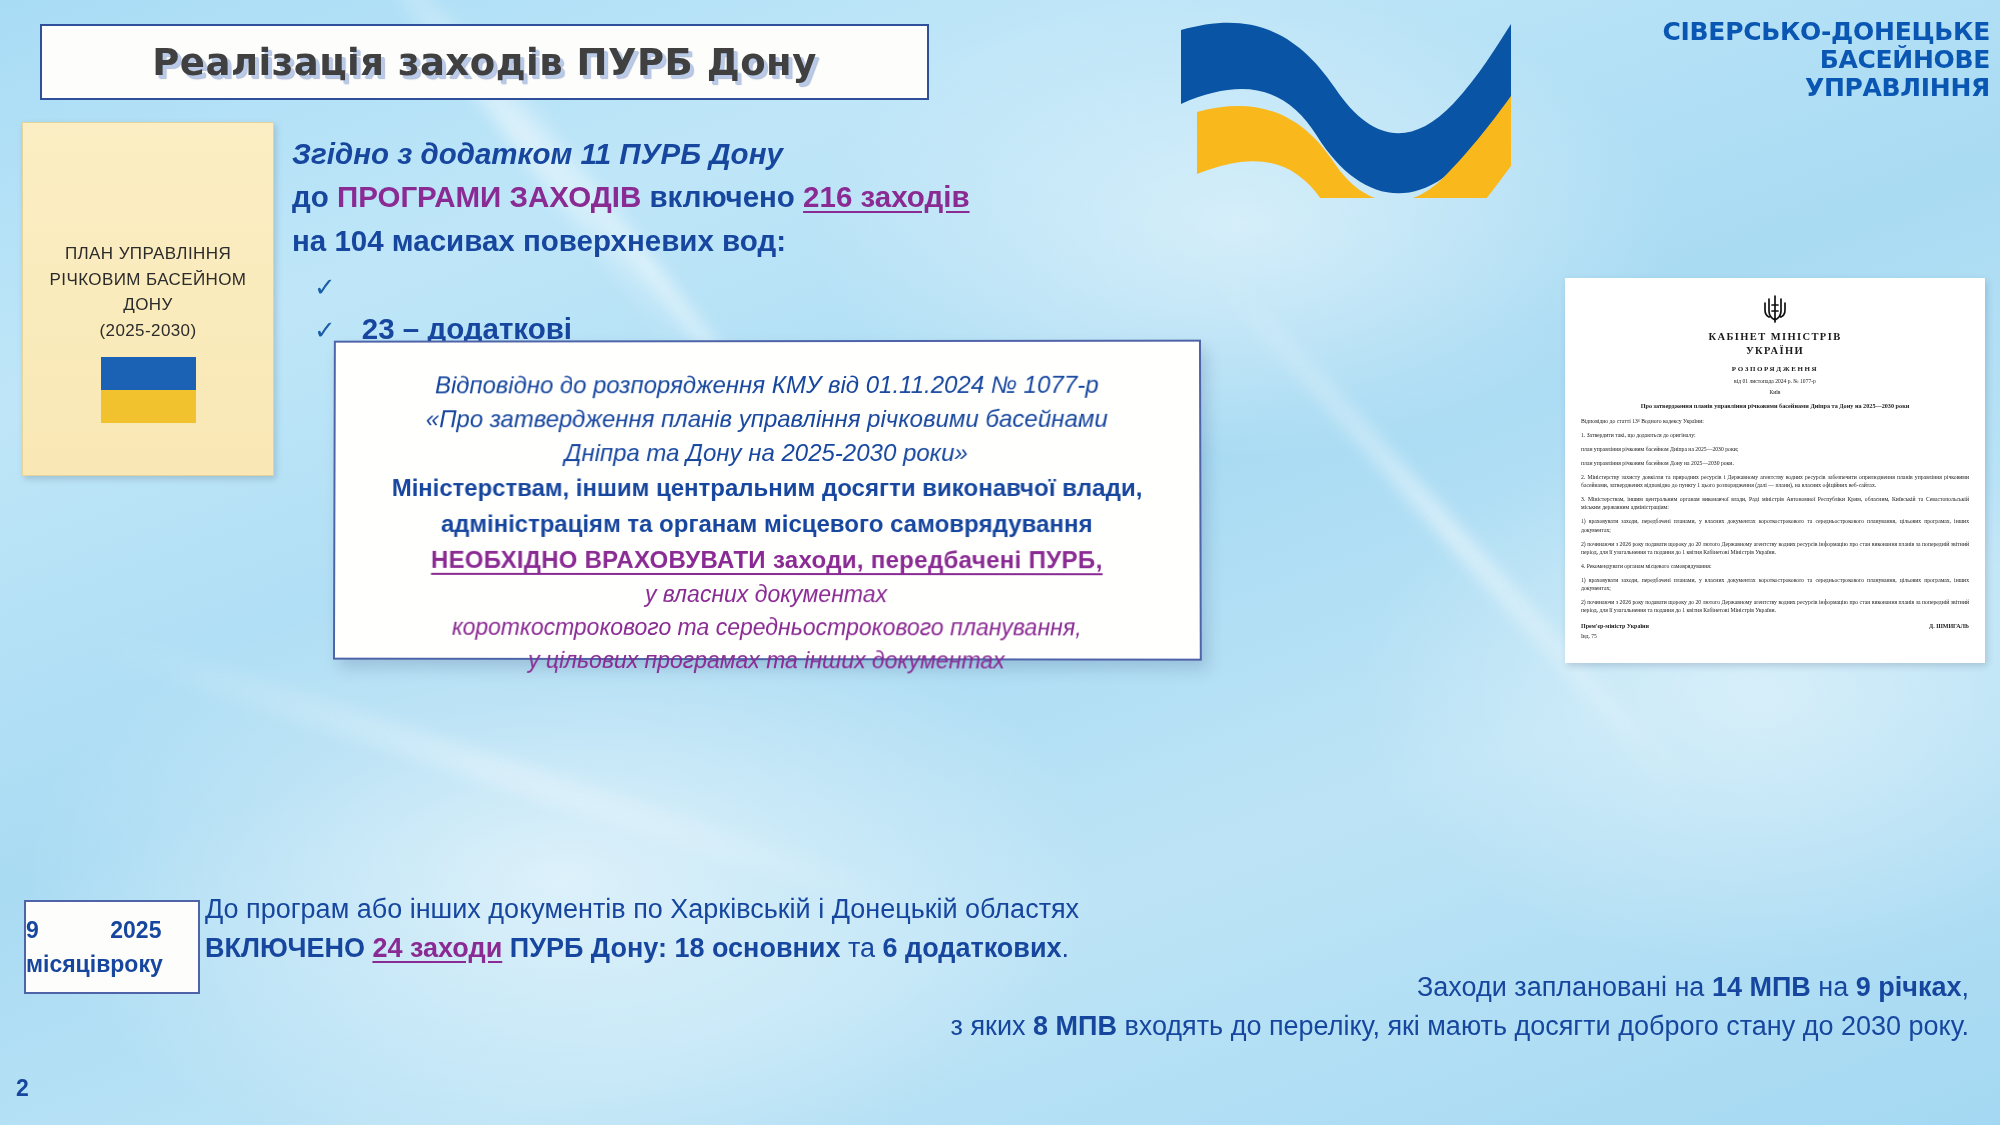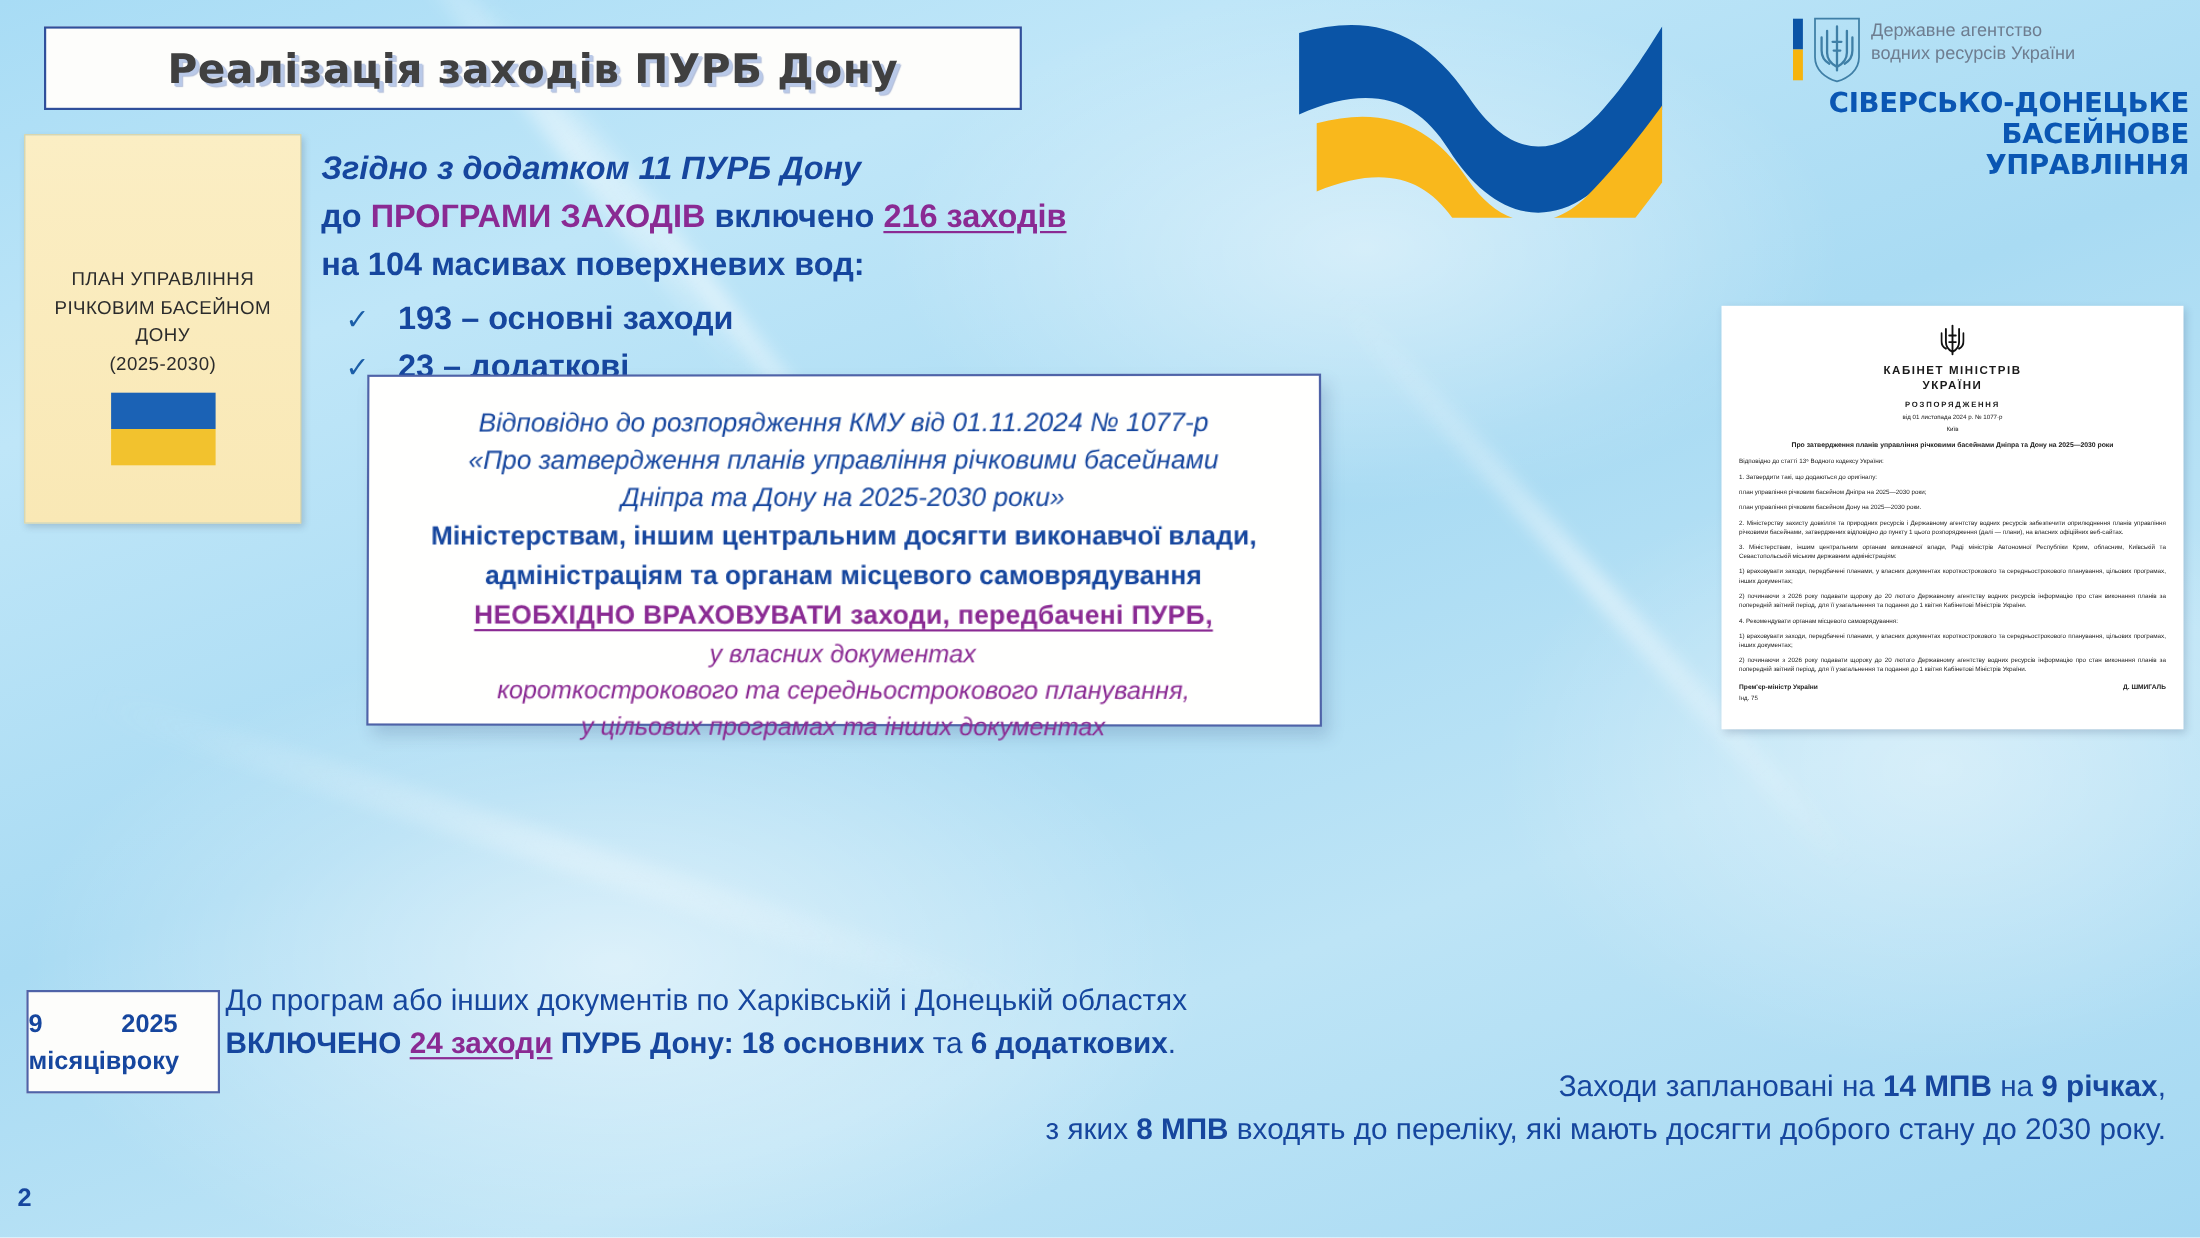--- a/index.html
+++ b/index.html
@@ -93,21 +93,21 @@
   .panel .p-bold{font-weight:bold;font-size:24px;line-height:1.5;color:#16469e;white-space:nowrap;}
   .panel .p-mag{font-weight:bold;font-size:24px;line-height:1.5;color:#8a2a93;
                 text-decoration:underline;text-underline-offset:5px;white-space:nowrap;letter-spacing:.3px;}
   .panel .p-mag-it{font-style:italic;font-size:23px;line-height:1.42;color:#8a2a93;white-space:nowrap;}
 
   
   .doc{
     position:absolute;left:1565px;top:278px;width:420px;height:385px;
     background:#ffffff;box-shadow:2px 3px 7px rgba(40,60,100,.2);
     padding:12px 16px;box-sizing:border-box;overflow:hidden;
-    font-family:Liberation Sans, sans-serif;color:#1a1a1a;
+    font-family:Liberation Serif, serif;color:#1a1a1a;
   }
   .doc-tryzub{display:block;margin:4px auto 6px;width:22px;height:30px;}
   .doc-h1{text-align:center;font-size:10.5px;font-weight:bold;letter-spacing:1.4px;line-height:1.35;}
   .doc-h2{text-align:center;font-size:7px;font-weight:bold;letter-spacing:1.6px;margin-top:7px;}
   .doc-h3{text-align:center;font-size:5.6px;margin-top:5px;}
   .doc-city{text-align:center;font-size:5.6px;margin-top:5px;}
   .doc-subj{text-align:center;font-size:6.2px;font-weight:bold;margin-top:7px;line-height:1.35;}
   .doc-p{font-size:5.7px;line-height:1.42;margin-top:6px;text-align:justify;}
   .doc-sign{display:flex;justify-content:space-between;font-size:6px;font-weight:bold;margin-top:9px;}
   .doc-ind{font-size:5.5px;margin-top:4px;}
@@ -141,34 +141,20 @@
 </div>
 
 <div class="wave-wrap">
   <svg width="430" height="190" viewBox="0 0 430 190">
     <path d="M6,22 C70,4 118,18 160,80 C196,134 236,140 278,96 C304,68 322,38 336,16 L336,92 C318,118 296,150 268,170 C222,202 176,182 142,128 C112,80 70,68 6,96 Z" fill="#0a54a6"></path>
     <path d="M22,104 C82,88 126,104 160,156 C190,200 232,206 268,170 C296,142 320,110 336,88 L336,158 C318,182 296,214 268,232 C224,260 180,242 148,194 C120,152 82,142 22,166 Z" fill="#f9b81c"></path>
   </svg>
 </div>
 
 <div class="logo-block">
-  <div class="agency-row">
-    <div class="agency-bars">
-        <i></i>
-        <i></i>
-      </div>
-    <svg class="tryzub-shield" viewBox="0 0 46 62">
-      <path d="M3,3 L43,3 L43,38 C43,50 33,57 23,60 C13,57 3,50 3,38 Z" fill="none" stroke="#3f7fa6" stroke-width="1.6"></path>
-      <path d="M23,10 L23,50 M14,14 L14,34 Q14,42 23,47 M32,14 L32,34 Q32,42 23,47 M9,20 L9,32 Q9,40 16,44 M37,20 L37,32 Q37,40 30,44 M19,24 L27,24 M20,32 L26,32" fill="none" stroke="#3f7fa6" stroke-width="2.1" stroke-linecap="round"></path>
-    </svg>
-    <div class="agency-name">
-      <div>Державне агентство</div>
-      <div>водних ресурсів України</div>
-    </div>
-  </div>
   <div class="org-name">
     <div>СІВЕРСЬКО-ДОНЕЦЬКЕ</div>
     <div>БАСЕЙНОВЕ УПРАВЛІННЯ</div>
   </div>
 </div>
 
 <div class="book">
   <div class="book-title">
     <div>ПЛАН УПРАВЛІННЯ</div>
     <div>РІЧКОВИМ БАСЕЙНОМ ДОНУ</div>
@@ -180,21 +166,20 @@
     </div>
 </div>
 
 <div class="intro">
   <div class="ln it">Згідно з додатком 11 ПУРБ Дону</div>
   <div class="ln"><span>до </span><span class="mag">ПРОГРАМИ ЗАХОДІВ</span><span> включено </span><span class="mag-u">216 заходів</span></div>
   <div class="ln">на 104 масивах поверхневих вод:</div>
   <div class="bullets">
     <div class="bul">
       <span class="chk">✓</span>
-      <span>193 – основні заходи</span>
     </div>
     <div class="bul">
       <span class="chk">✓</span>
       <span>23 – додаткові</span>
     </div>
   </div>
 </div>
 
 <div class="panel">
   <div class="p-it">Відповідно до розпорядження КМУ від 01.11.2024 № 1077-р</div>

